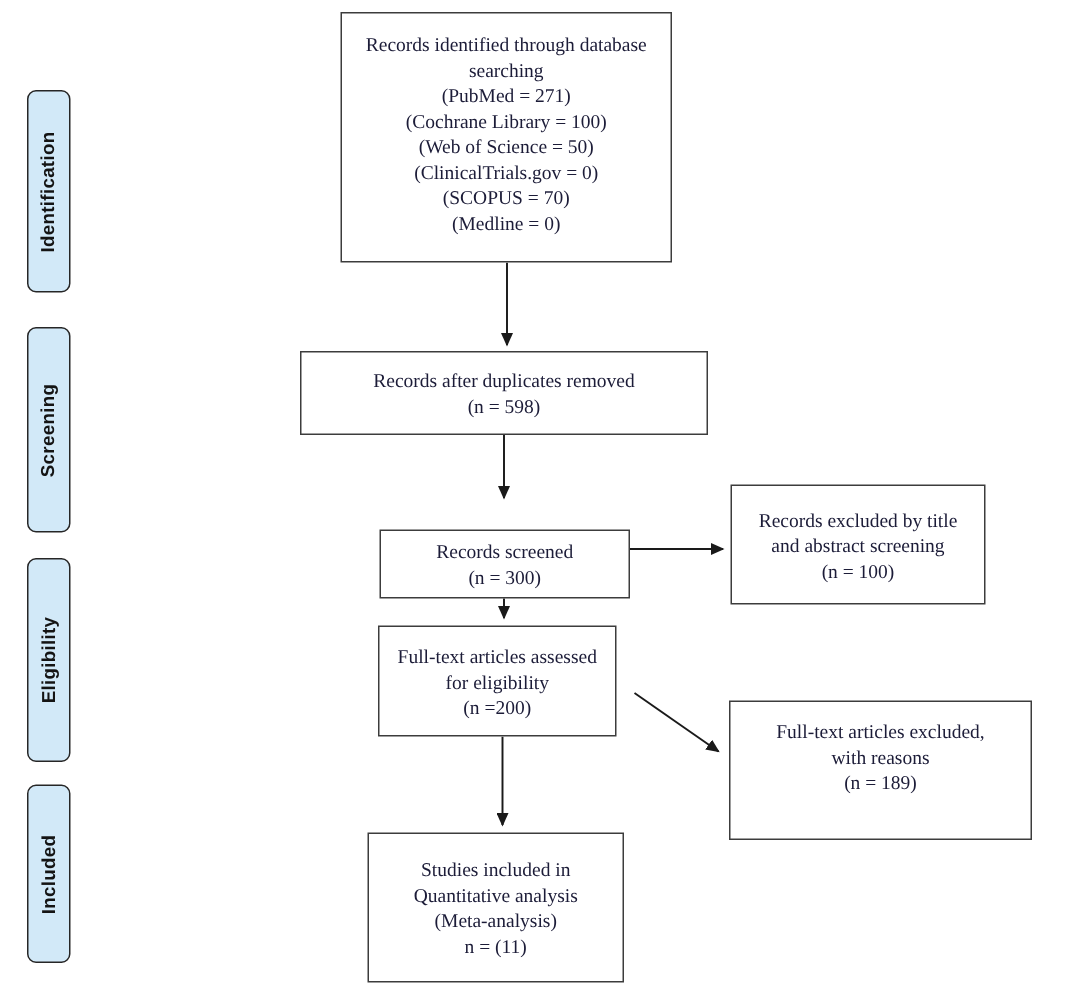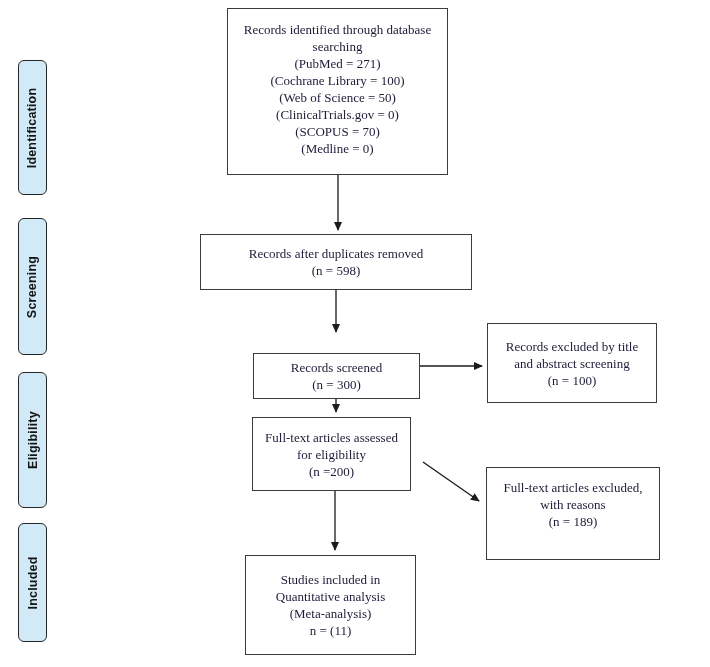--- a/index.html
+++ b/index.html
@@ -41,21 +41,21 @@
     width: 100%;
   }
   .fbox.top-align {
     align-items: flex-start;
   }
   #box-identified { left: 227px; top: 8px;   width: 221px; height: 167px; padding-top: 12px; }
   #box-duplicates { left: 200px; top: 234px; width: 272px; height: 56px; }
   #box-screened   { left: 253px; top: 337px; width: 167px; height: 46px; margin-top: 16px; }
   #box-side1      { left: 487px; top: 323px; width: 170px; height: 80px; }
   #box-fulltext   { left: 252px; top: 417px; width: 159px; height: 74px; }
-  #box-side2      { left: 486px; top: 467px; width: 174px; height: 93px; padding-top: 11px; }
+  #box-side2      { left: 486px; top: 467px; width: 202px; height: 93px; padding-top: 11px; }
   #box-included   { left: 245px; top: 555px; width: 171px; height: 100px; justify-content: flex-end; }
 
   .stage {
     position: absolute;
     box-sizing: border-box;
     background: #d2e9f8;
     border: 1.6px solid #262626;
     border-radius: 6px;
     display: flex;
     align-items: center;

